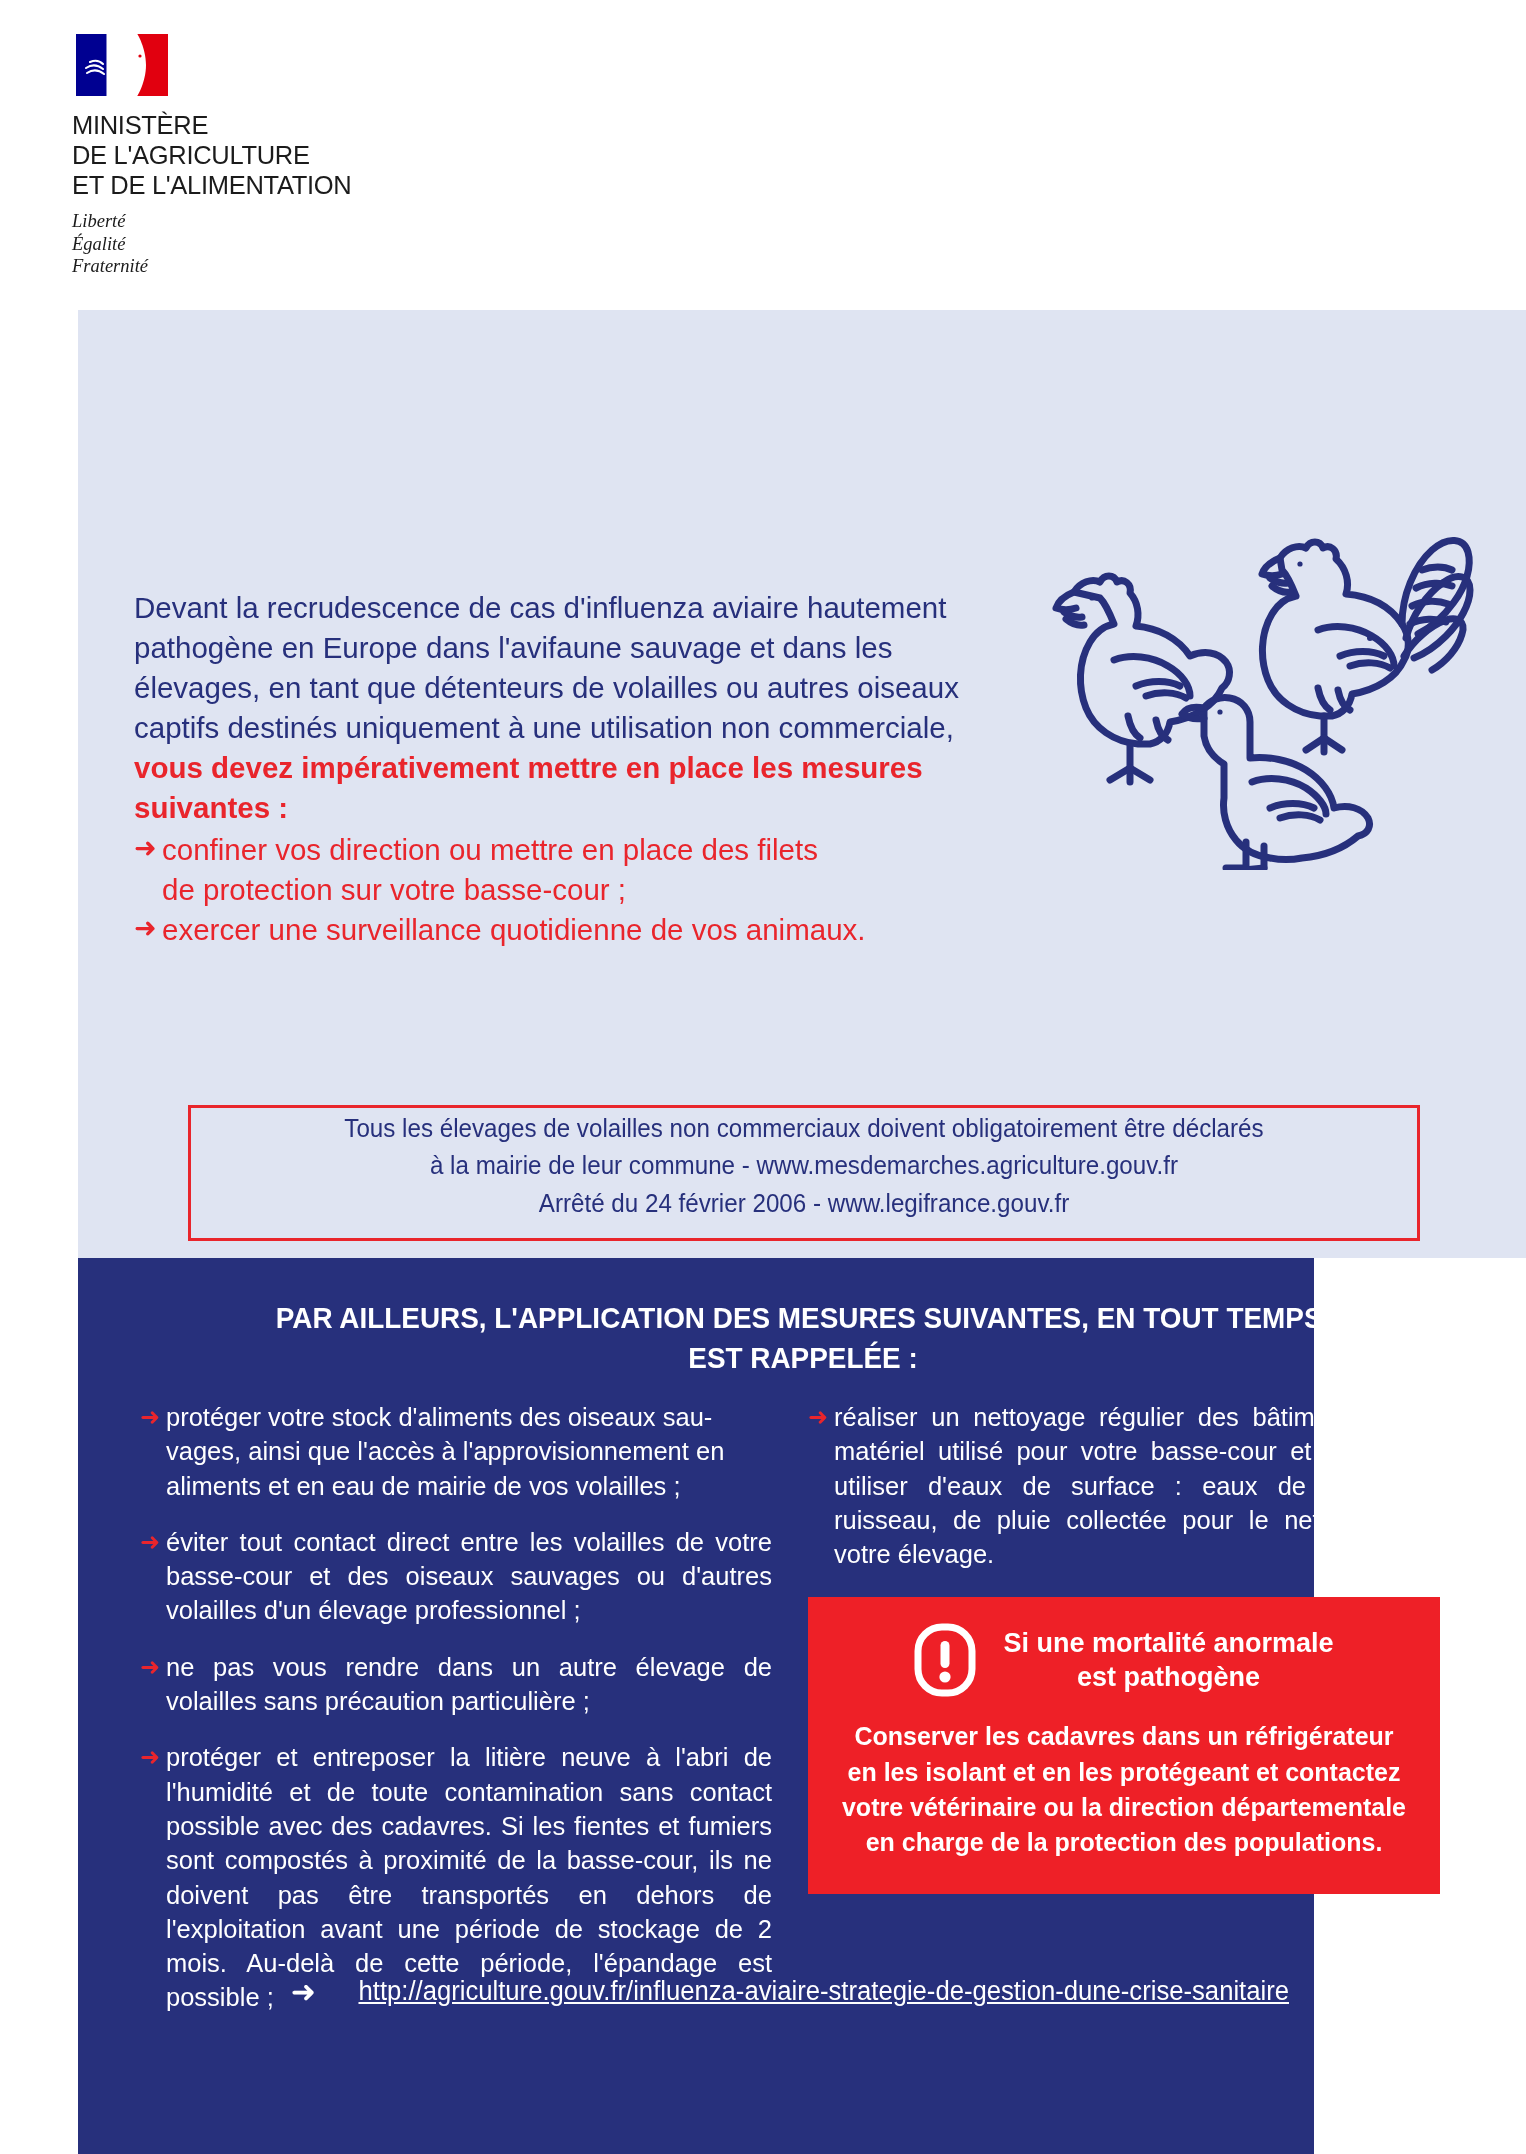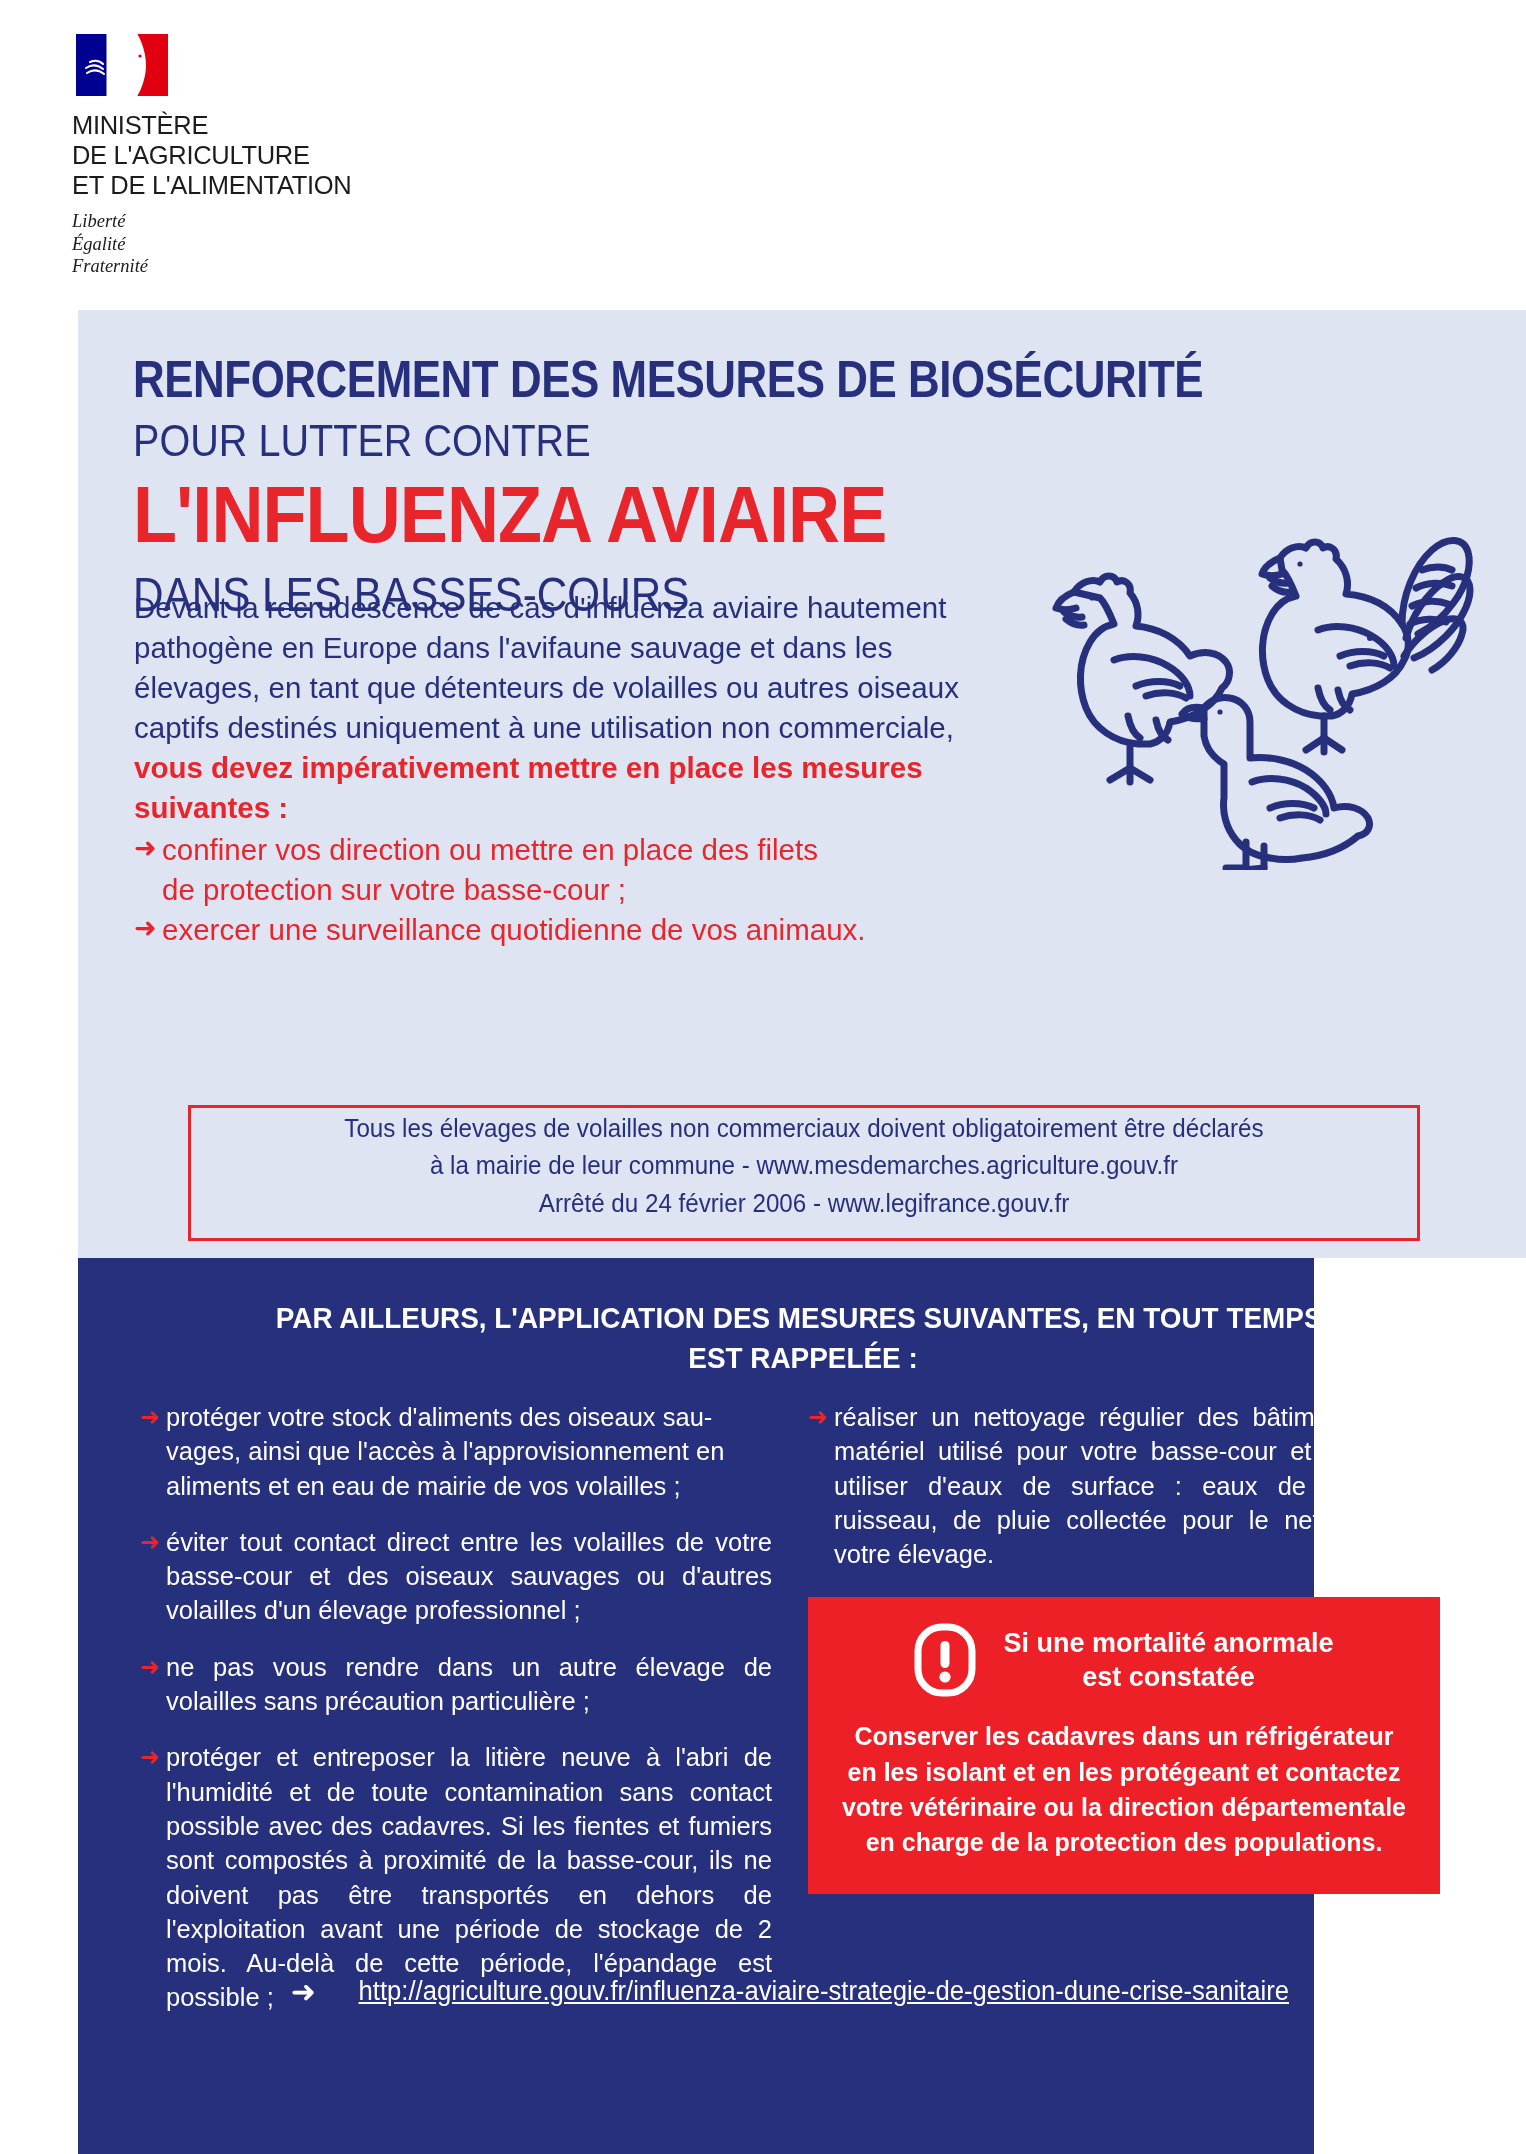--- a/index.html
+++ b/index.html
@@ -306,26 +306,20 @@
   </div>
   <div class="devise">
     <div>Liberté</div>
     <div>Égalité</div>
     <div>Fraternité</div>
   </div>
 </div>
 
 <div class="panel-light">
 
-  <div class="titles">
-    <div class="t-line1">RENFORCEMENT DES MESURES DE BIOSÉCURITÉ</div>
-    <div class="t-line2">POUR LUTTER CONTRE</div>
-    <div class="t-line3">L'INFLUENZA AVIAIRE</div>
-    <div class="t-line4">DANS LES BASSES-COURS</div>
-  </div>
 
   <div class="birds">
     <svg viewBox="0 0 470 350" width="470" height="350" fill="none" stroke="#27307c" stroke-width="7" stroke-linecap="round" stroke-linejoin="round">
 
       <g>
         <path d="M56 72 C62 62, 74 58, 82 62 C86 54, 96 54, 99 62 C106 58, 114 64, 112 73
                  C120 82, 122 95, 118 106
                  C140 108, 160 118, 172 136
                  C186 130, 200 132, 208 142
                  C214 150, 212 162, 204 168
@@ -479,21 +473,21 @@
 
       <div class="alert">
         <div class="alert-head">
           <svg width="62" height="74" viewBox="0 0 62 74">
             <rect x="4" y="4" width="54" height="66" rx="24" ry="24" fill="none" stroke="#ffffff" stroke-width="7"></rect>
             <rect x="26.5" y="18" width="9" height="27" rx="4.5" fill="#ffffff"></rect>
             <circle cx="31" cy="54" r="5.6" fill="#ffffff"></circle>
           </svg>
           <div class="alert-title">
             <div>Si une mortalité anormale</div>
-            <div>est constatée</div>
+            <div>est pathogène</div>
           </div>
         </div>
         <div class="alert-body">Conserver les cadavres dans un réfrigérateur en les isolant et en les protégeant et contactez votre vétérinaire ou la direction départementale en charge de la protection des populations.</div>
       </div>
     </div>
   </div>
 
   <div class="footer">
     <span class="footer-arrow">➜</span>
     <span class="footer-url">http://agriculture.gouv.fr/influenza-aviaire-strategie-de-gestion-dune-crise-sanitaire</span>

